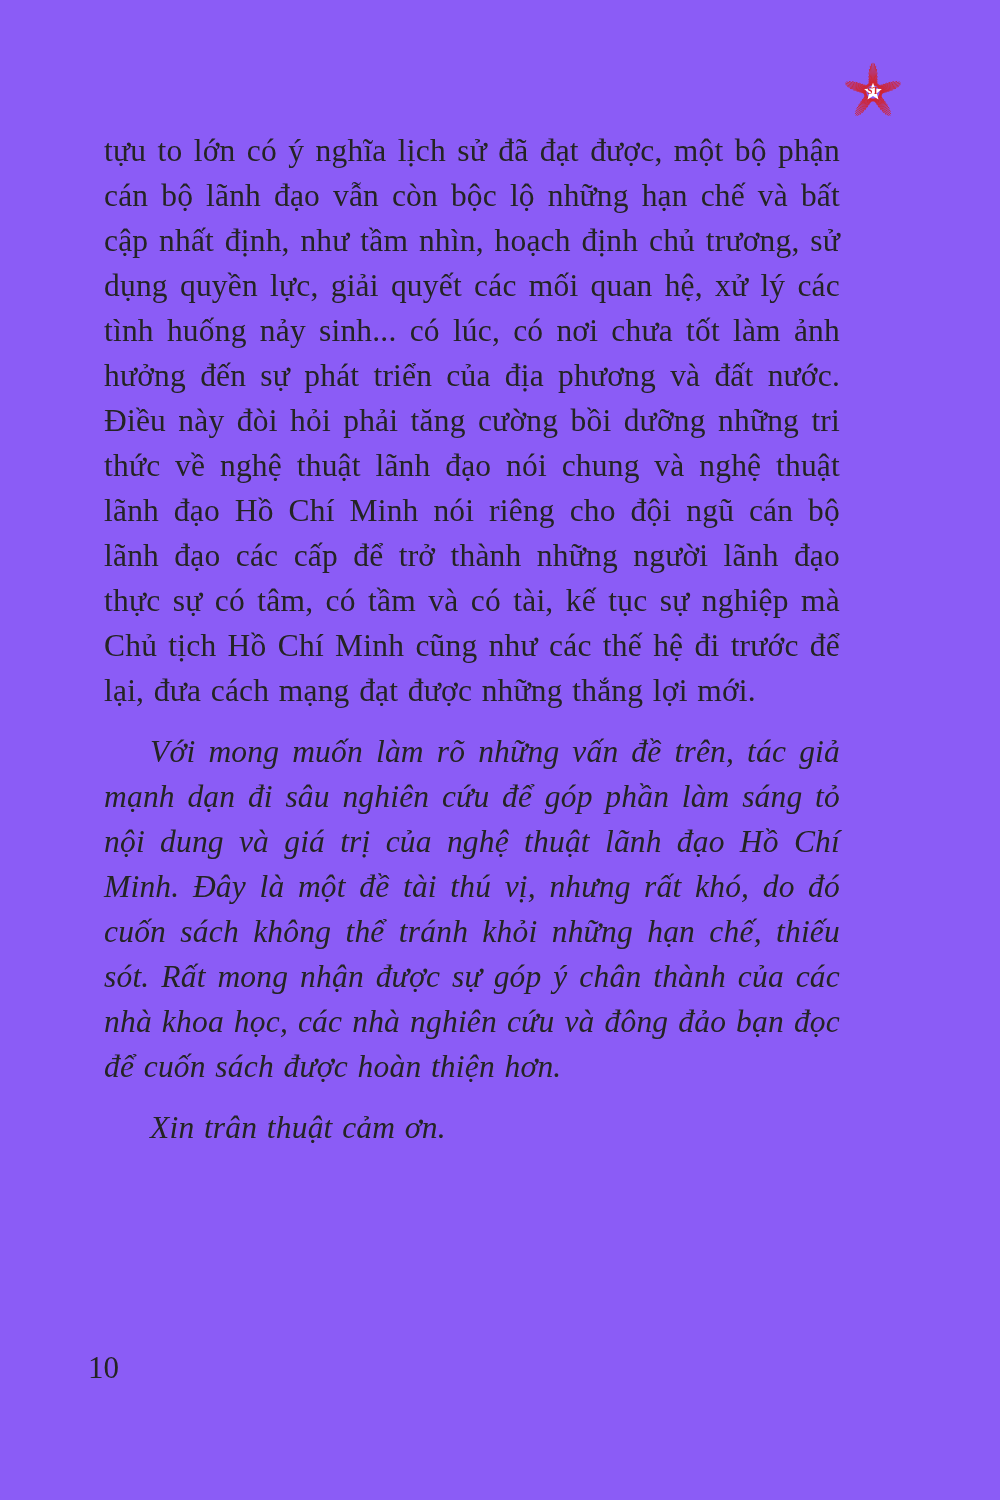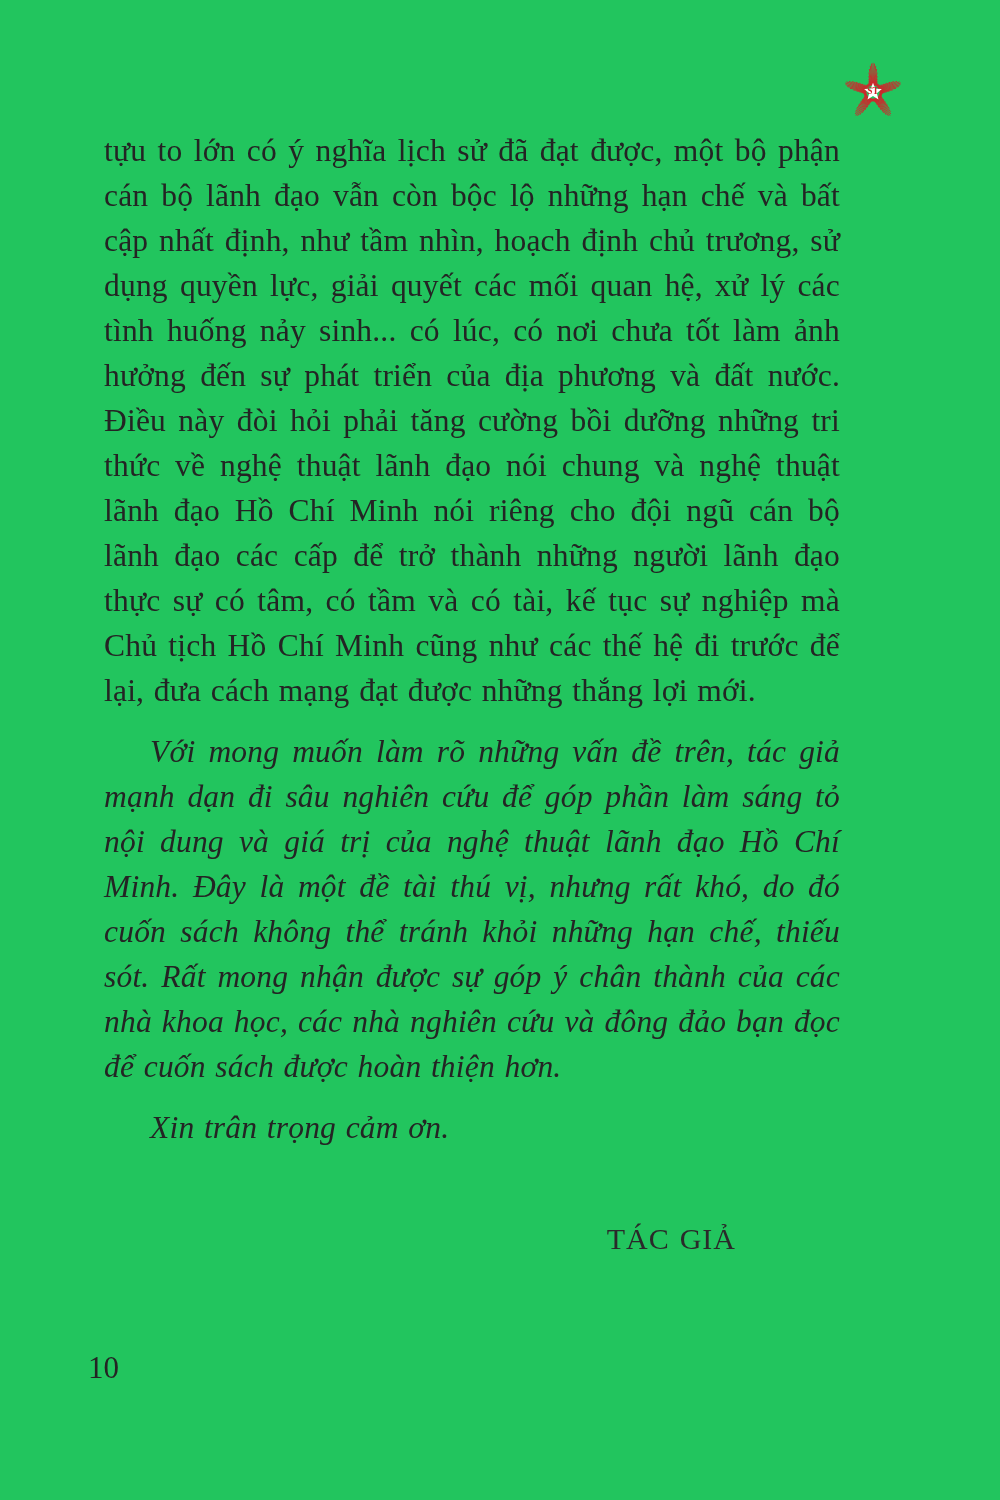--- a/index.html
+++ b/index.html
@@ -1,20 +1,20 @@
 <!DOCTYPE html>
 <html lang="vi"><head>
 <meta charset="utf-8">
 <style>
   html,body{margin:0;padding:0;}
   .page{
     position:relative;
     width:1000px;
     height:1500px;
-    background:#22c55e;
+    background:#8b5cf6;
     overflow:hidden;
     font-family:"Liberation Serif","DejaVu Serif",serif;
   }
   .emblem{
     position:absolute;
     left:842px;
     top:60px;
     width:62px;
     height:64px;
   }
@@ -179,19 +179,18 @@
           <line x1="49.42430448132761" y1="39.01507511769969" x2="47.60234143059144" y2="4.249949106612746" stroke="#d2232a" stroke-width="1.4"></line>
         </g>
       <polygon id="emblem-core" points="50.00,35.00 53.82,44.74 64.27,45.36 56.18,52.01 58.82,62.14 50.00,56.50 41.18,62.14 43.82,52.01 35.73,45.36 46.18,44.74" fill="#ffffff"></polygon>
       <text id="emblem-monogram" x="50" y="54" text-anchor="middle" font-size="15" font-weight="bold" style="font-family:'Liberation Serif','DejaVu Serif',serif;" fill="#d2232a">ST</text>
     </svg>
   </div>
 
   <div class="body-text">
     <p>tựu to lớn có ý nghĩa lịch sử đã đạt được, một bộ phận cán bộ lãnh đạo vẫn còn bộc lộ những hạn chế và bất cập nhất định, như tầm nhìn, hoạch định chủ trương, sử dụng quyền lực, giải quyết các mối quan hệ, xử lý các tình huống nảy sinh... có lúc, có nơi chưa tốt làm ảnh hưởng đến sự phát triển của địa phương và đất nước. Điều này đòi hỏi phải tăng cường bồi dưỡng những tri thức về nghệ thuật lãnh đạo nói chung và nghệ thuật lãnh đạo Hồ Chí Minh nói riêng cho đội ngũ cán bộ lãnh đạo các cấp để trở thành những người lãnh đạo thực sự có tâm, có tầm và có tài, kế tục sự nghiệp mà Chủ tịch Hồ Chí Minh cũng như các thế hệ đi trước để lại, đưa cách mạng đạt được những thắng lợi mới.</p>
     <p class="indent">Với mong muốn làm rõ những vấn đề trên, tác giả mạnh dạn đi sâu nghiên cứu để góp phần làm sáng tỏ nội dung và giá trị của nghệ thuật lãnh đạo Hồ Chí Minh. Đây là một đề tài thú vị, nhưng rất khó, do đó cuốn sách không thể tránh khỏi những hạn chế, thiếu sót. Rất mong nhận được sự góp ý chân thành của các nhà khoa học, các nhà nghiên cứu và đông đảo bạn đọc để cuốn sách được hoàn thiện hơn.</p>
-    <p class="indent">Xin trân trọng cảm ơn.</p>
-    <div class="signature">TÁC GIẢ</div>
+    <p class="indent">Xin trân thuật cảm ơn.</p>
   </div>
 
   <div class="page-number">10</div>
 
 </div>
 
 </body></html>

